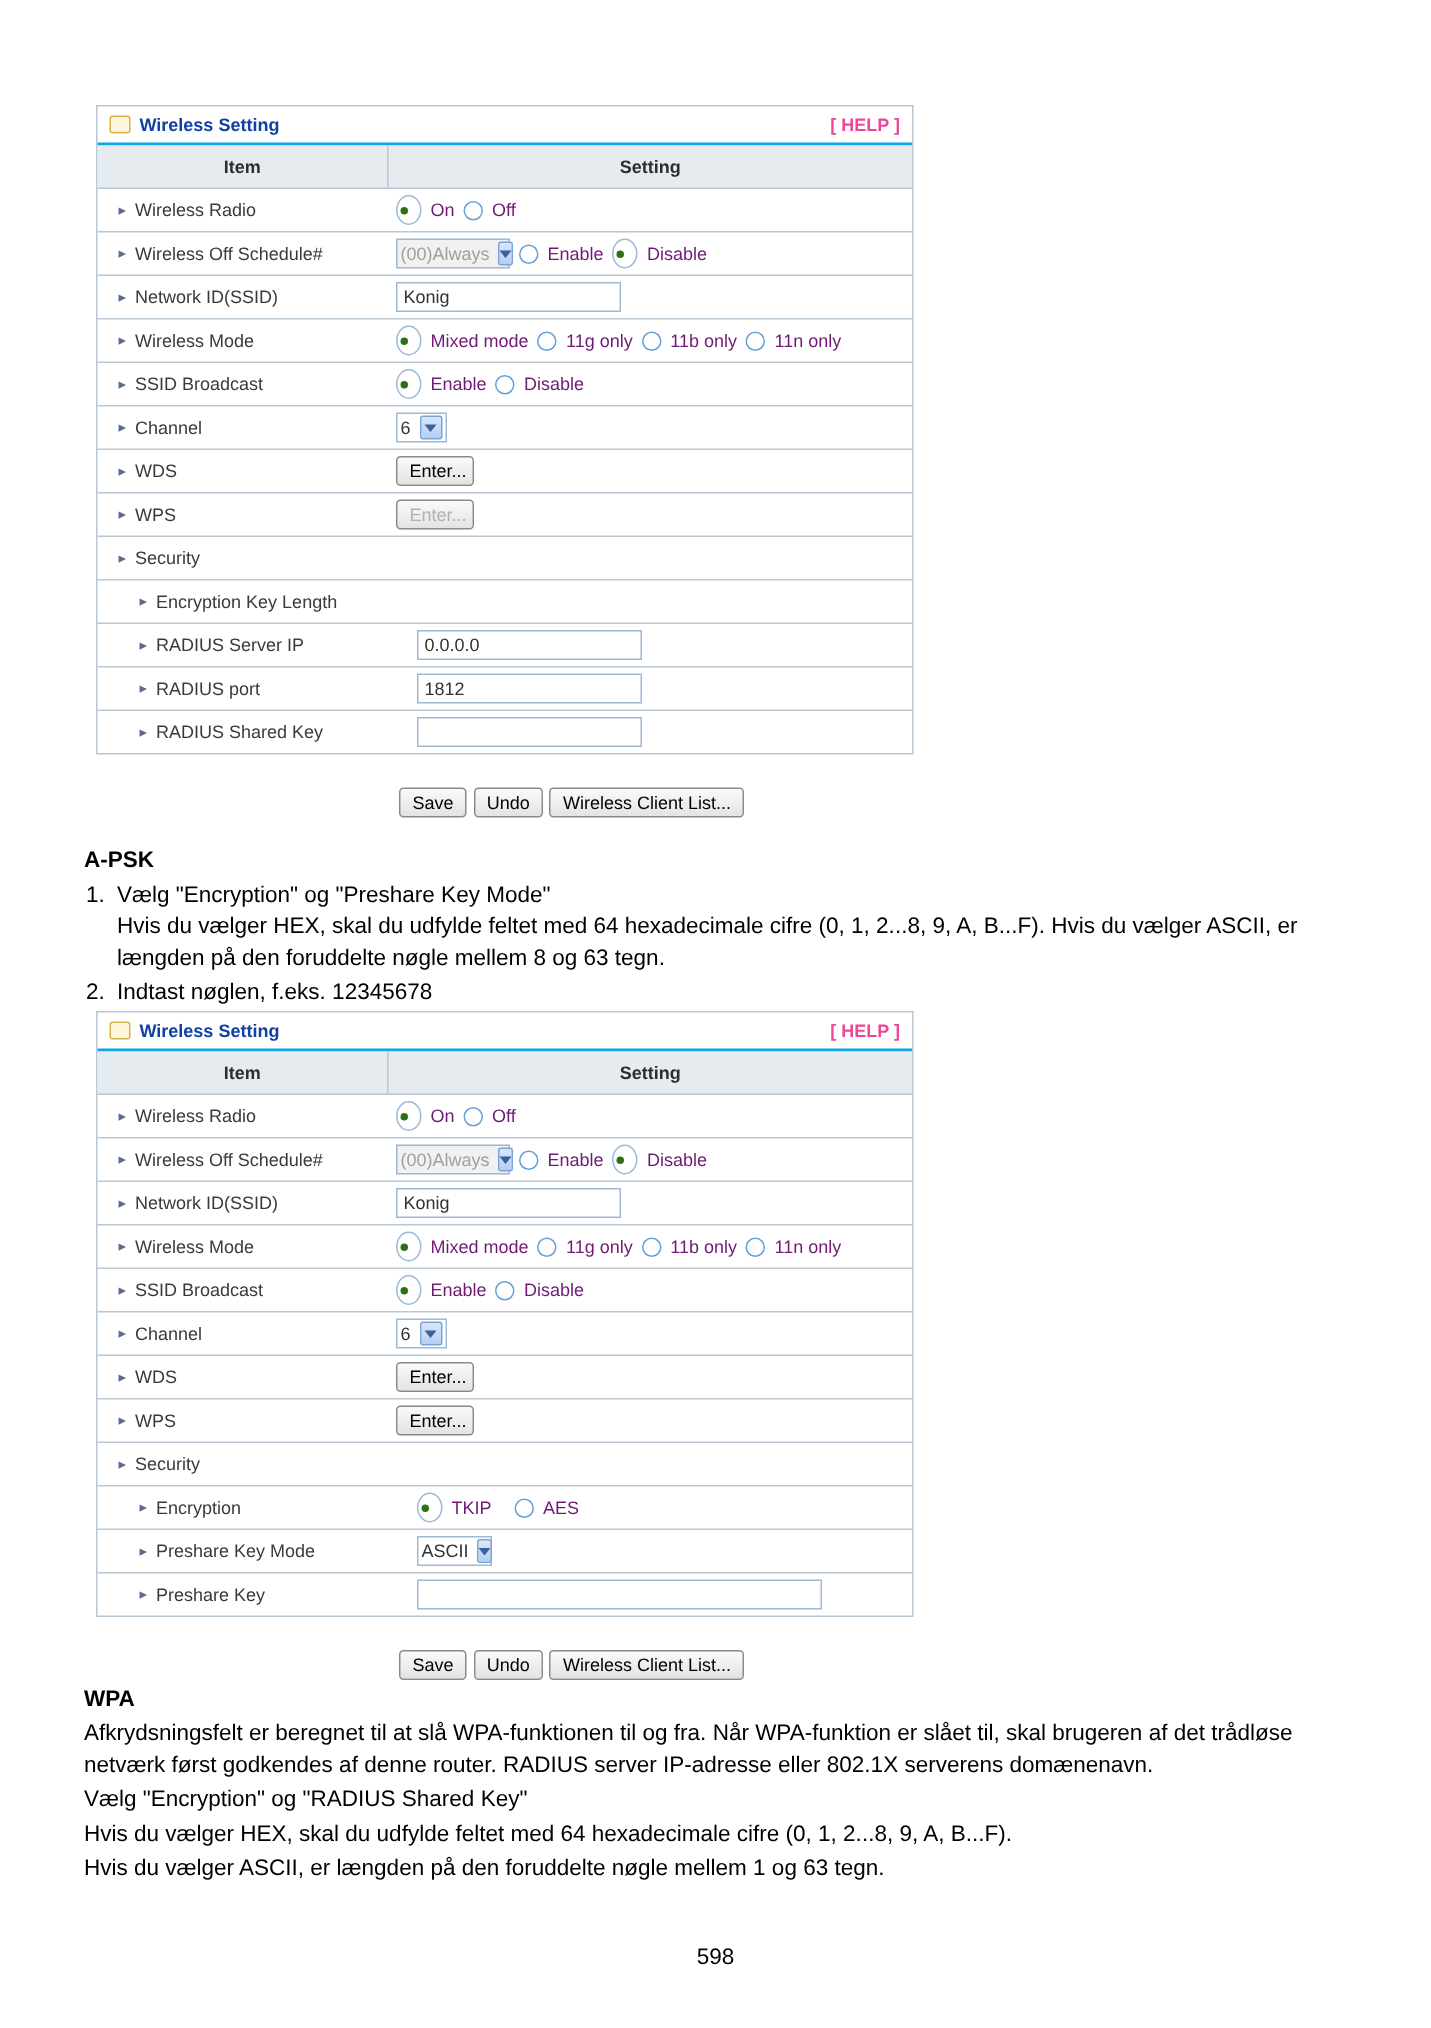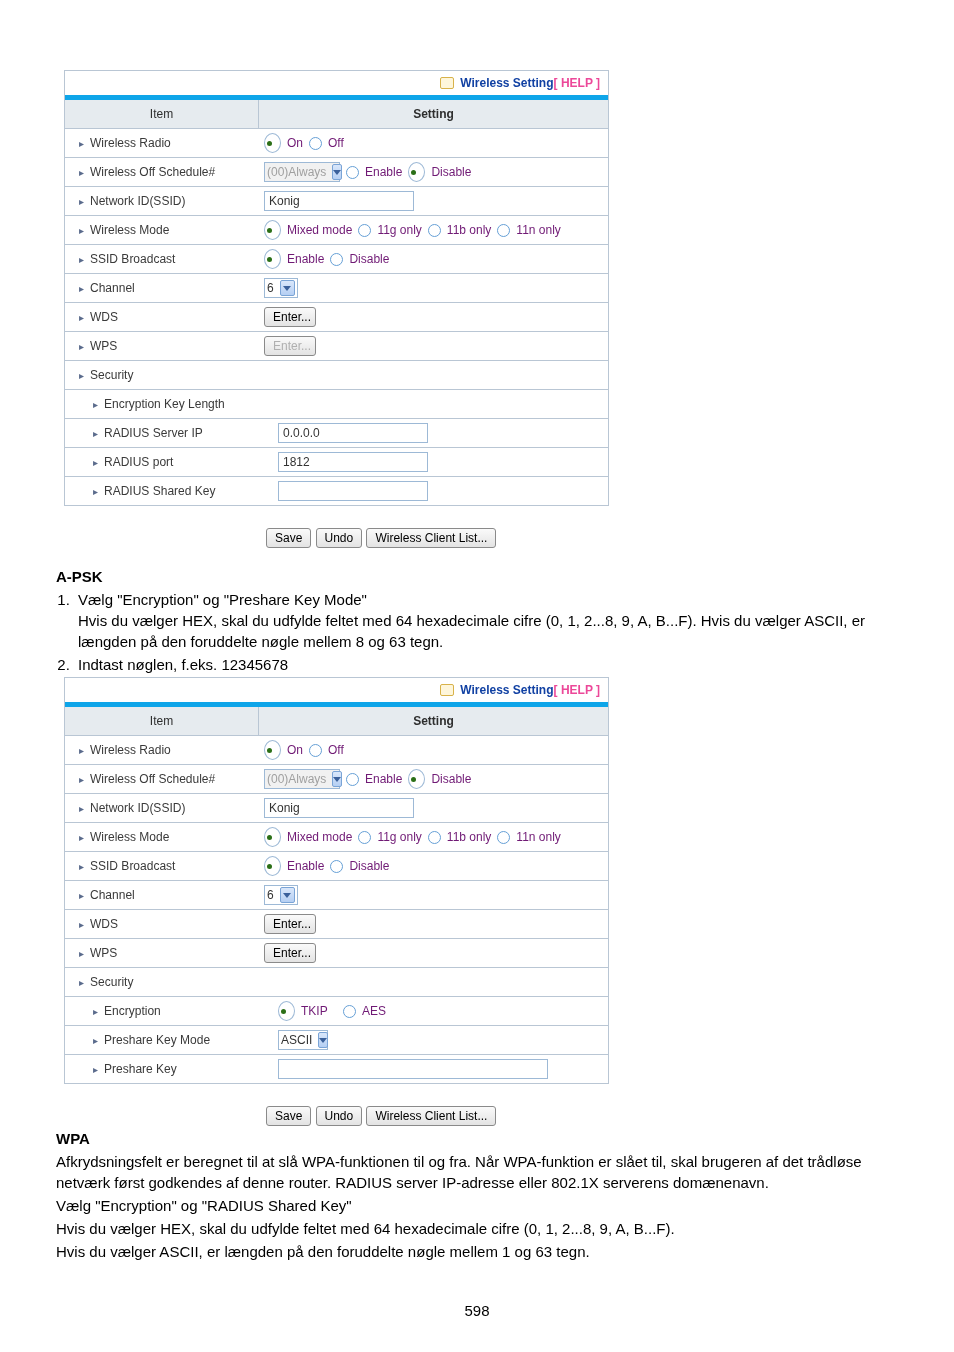--- a/index.html
+++ b/index.html
@@ -14,22 +14,22 @@
     width: 543px;
     margin: 0 0 18px 8px;
     border: 1px solid #b9c6d4;
     border-bottom: none;
     font-size: 12px;
     color: #2e2e2e;
   }
   .panel-header {
     display: flex;
     align-items: center;
-    justify-content: flex-end;
-    border-bottom: 5px solid #0ea5e9;
+    justify-content: space-between;
+    border-bottom: 2px solid #0ea5e9;
     padding: 5px 8px;
     font-size: 12px;
   }
   .panel-header-left {
     display: flex;
     align-items: center;
     gap: 6px;
     color: #1141a3;
     font-weight: bold;
   }
@@ -48,21 +48,21 @@
     cursor: pointer;
   }
   .colhead {
     display: flex;
     background: #e6ebef;
     border-bottom: 1px solid #b9c6d4;
   }
   .colhead .cell-item {
     width: 193px;
     text-align: center;
-    font-weight: normal;
+    font-weight: bold;
     padding: 7px 0;
     border-right: 1px solid #b9c6d4;
   }
   .colhead .cell-setting {
     flex: 1;
     text-align: center;
     font-weight: bold;
     padding: 7px 0;
   }
   .row {

